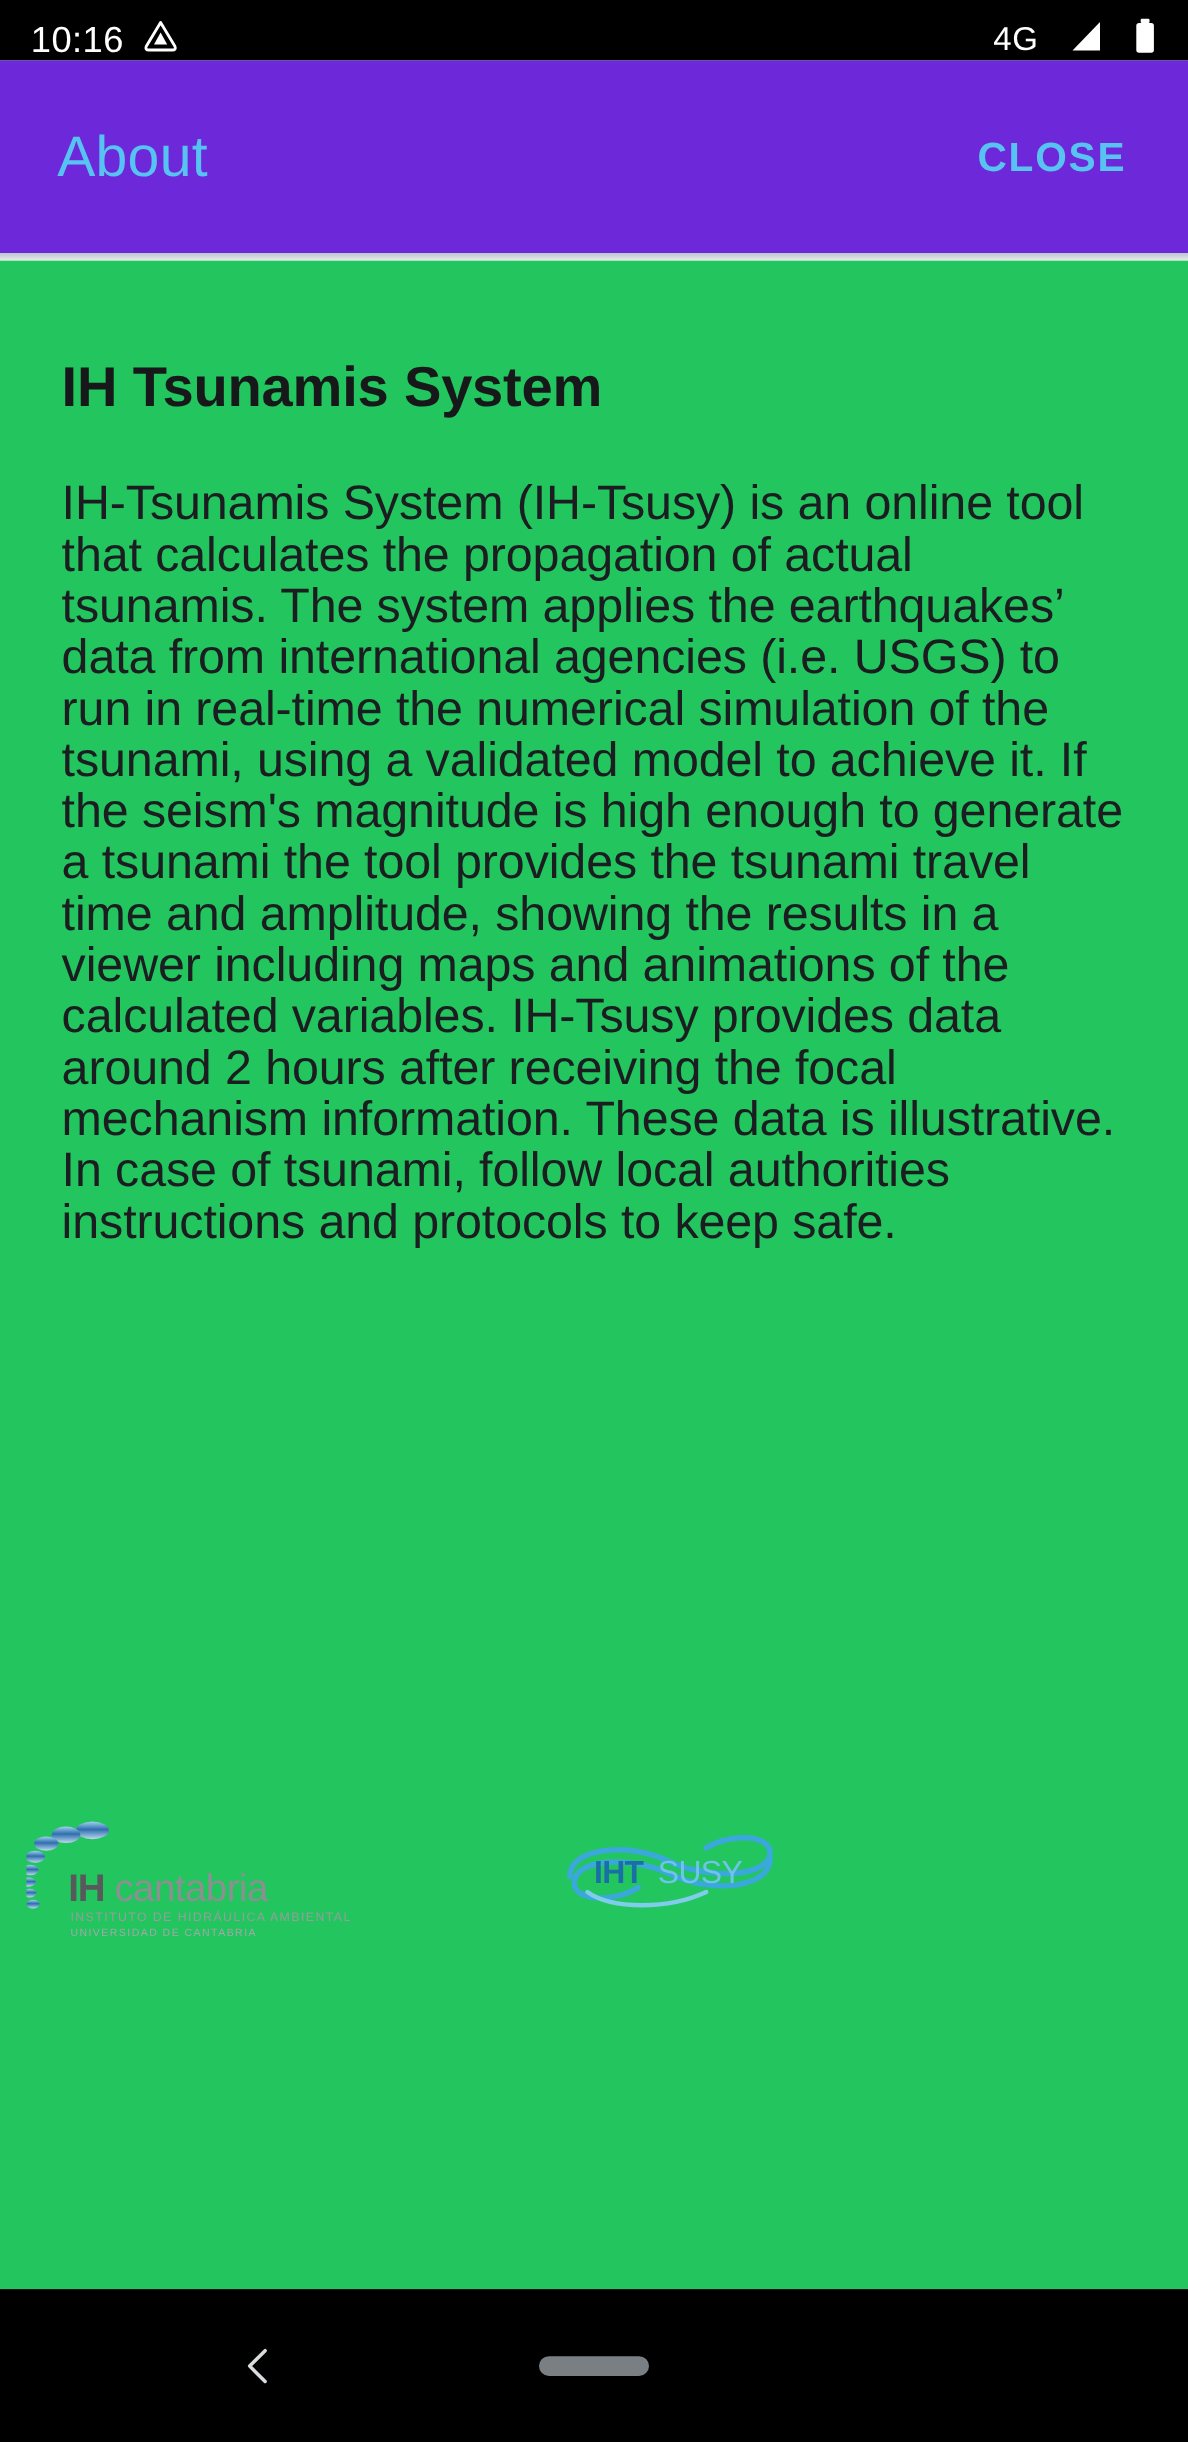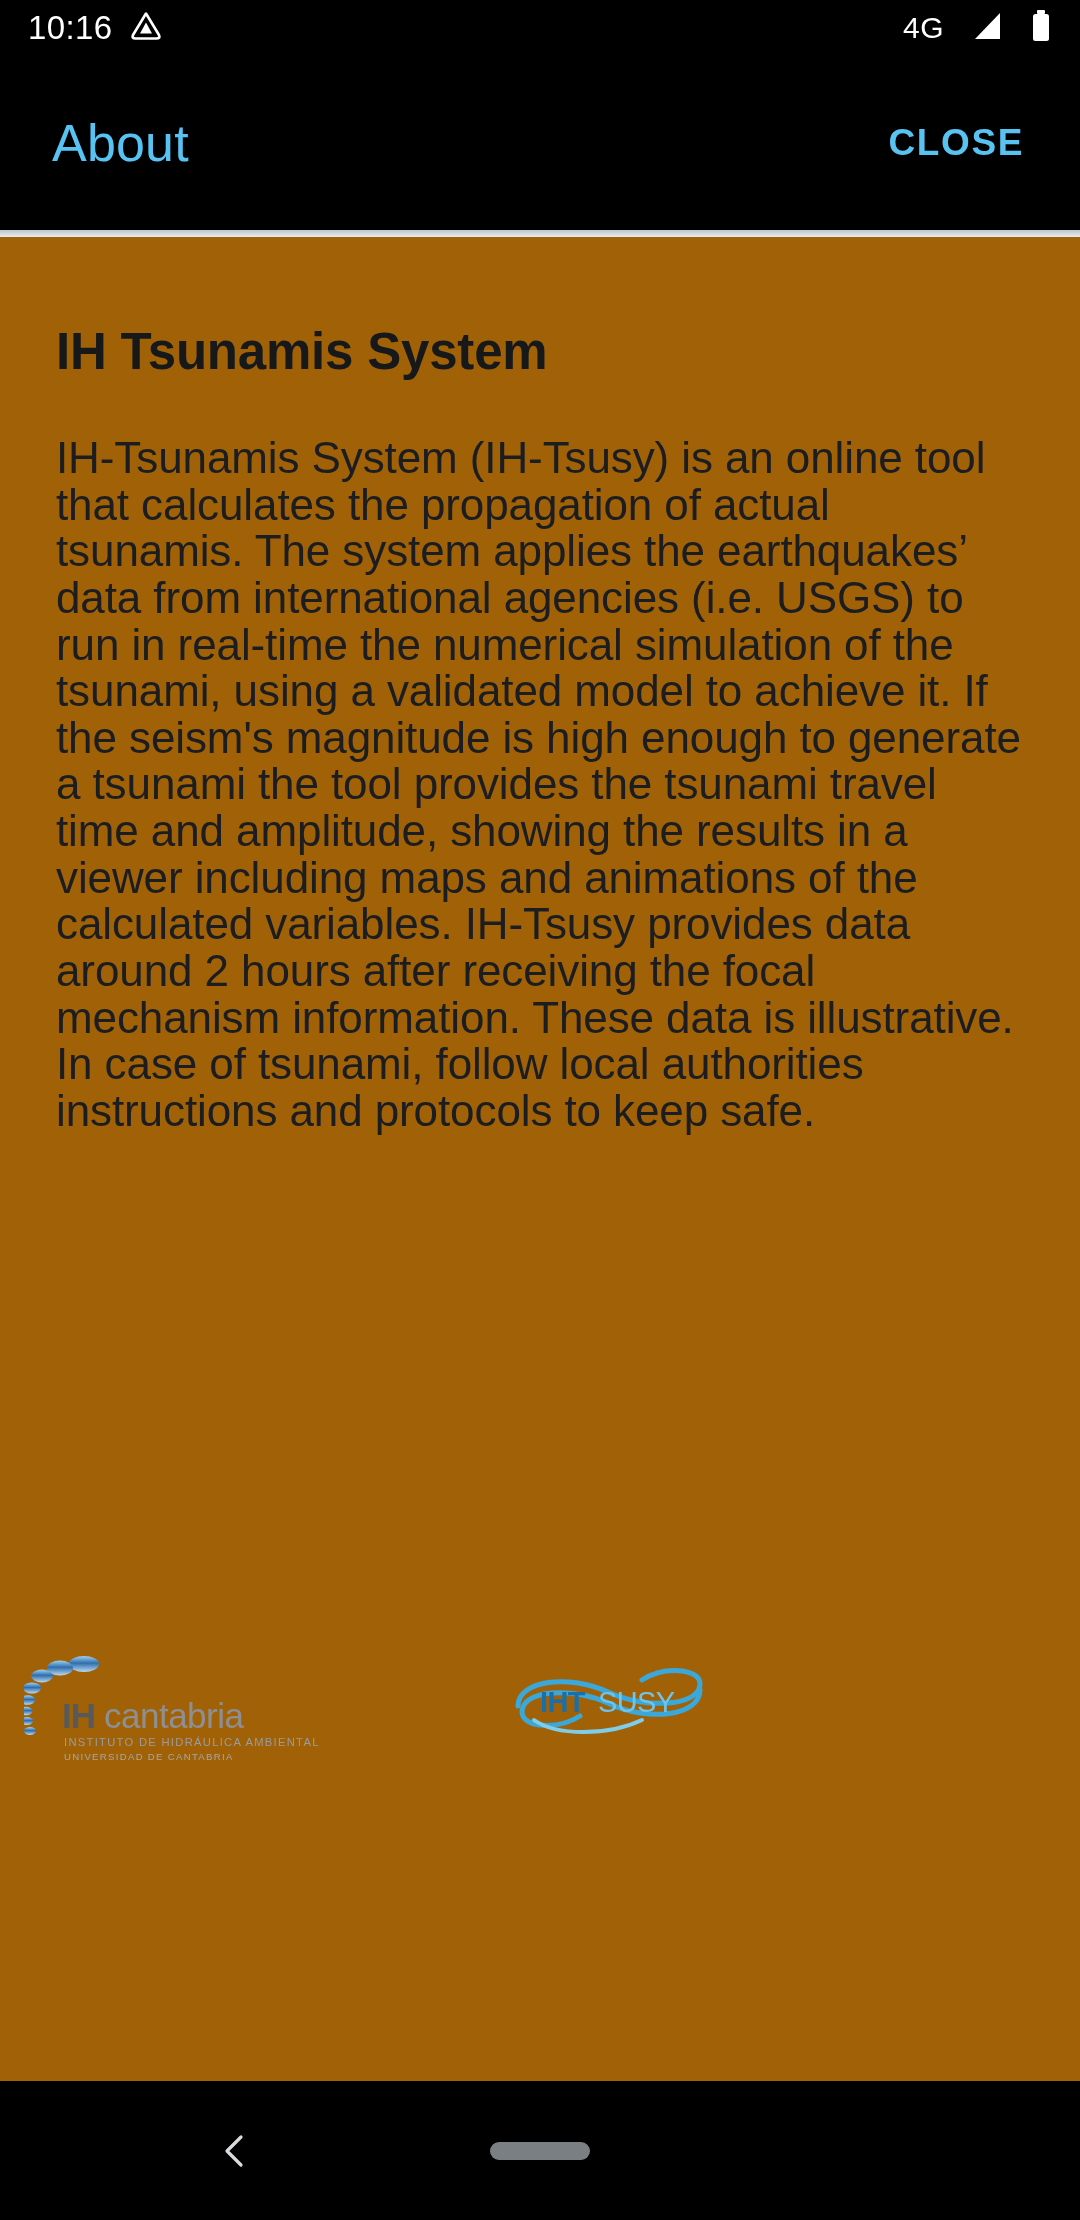--- a/index.html
+++ b/index.html
@@ -8,52 +8,52 @@
     background:#000;
     font-family:"Liberation Sans", sans-serif;
     overflow:hidden;
   }
   #screen { position:relative; width:1080px; height:2220px; background:#e9edef; }
 
   
   .statusbar {
     position:absolute; top:0; left:0; width:1080px; height:55px;
     background:#000; color:#fff;
-    display:flex; align-items:center; justify-content:space-between;
+    display:flex; align-items:flex-end; justify-content:space-between;
     padding:0 28px;
   }
   .sb-left { display:flex; align-items:center; gap:16px; }
   .sb-clock { font-size:33px; font-weight:400; letter-spacing:0.4px; line-height:1; }
   .sb-right { display:flex; align-items:center; gap:26px; }
   .sb-4g { font-size:30px; font-weight:400; letter-spacing:0.5px; line-height:1; }
 
   
   .appbar {
     position:absolute; top:55px; left:0; width:1080px; height:175px;
-    background:#000000;
+    background:#6d28d9;
     display:flex; align-items:center; justify-content:space-between;
     padding:0 56px 0 52px;
   }
   .appbar-title {
     font-size:52px; font-weight:400; color:#57c3f2;
     letter-spacing:0.2px; line-height:1;
   }
   .appbar-close {
     font-size:37px; font-weight:700; color:#58c2f0;
     letter-spacing:1.6px; line-height:1; cursor:pointer;
   }
   .appbar-shadow {
     position:absolute; top:230px; left:0; width:1080px; height:7px;
     background:linear-gradient(to bottom, rgba(120,130,140,0.38), rgba(120,130,140,0.0));
   }
 
   
   .content {
     position:absolute; top:237px; left:0; width:1080px; height:1844px;
-    background:#a16207;
+    background:#22c55e;
     padding:88px 56px 0 56px;
   }
   .app-title {
     font-size:51px; font-weight:700; color:#16181a;
     letter-spacing:-0.2px; line-height:1.06;
   }
   .app-version {
     margin-top:30px;
     font-size:34px; font-weight:400; color:#1d2023;
     letter-spacing:0.1px; line-height:1;

